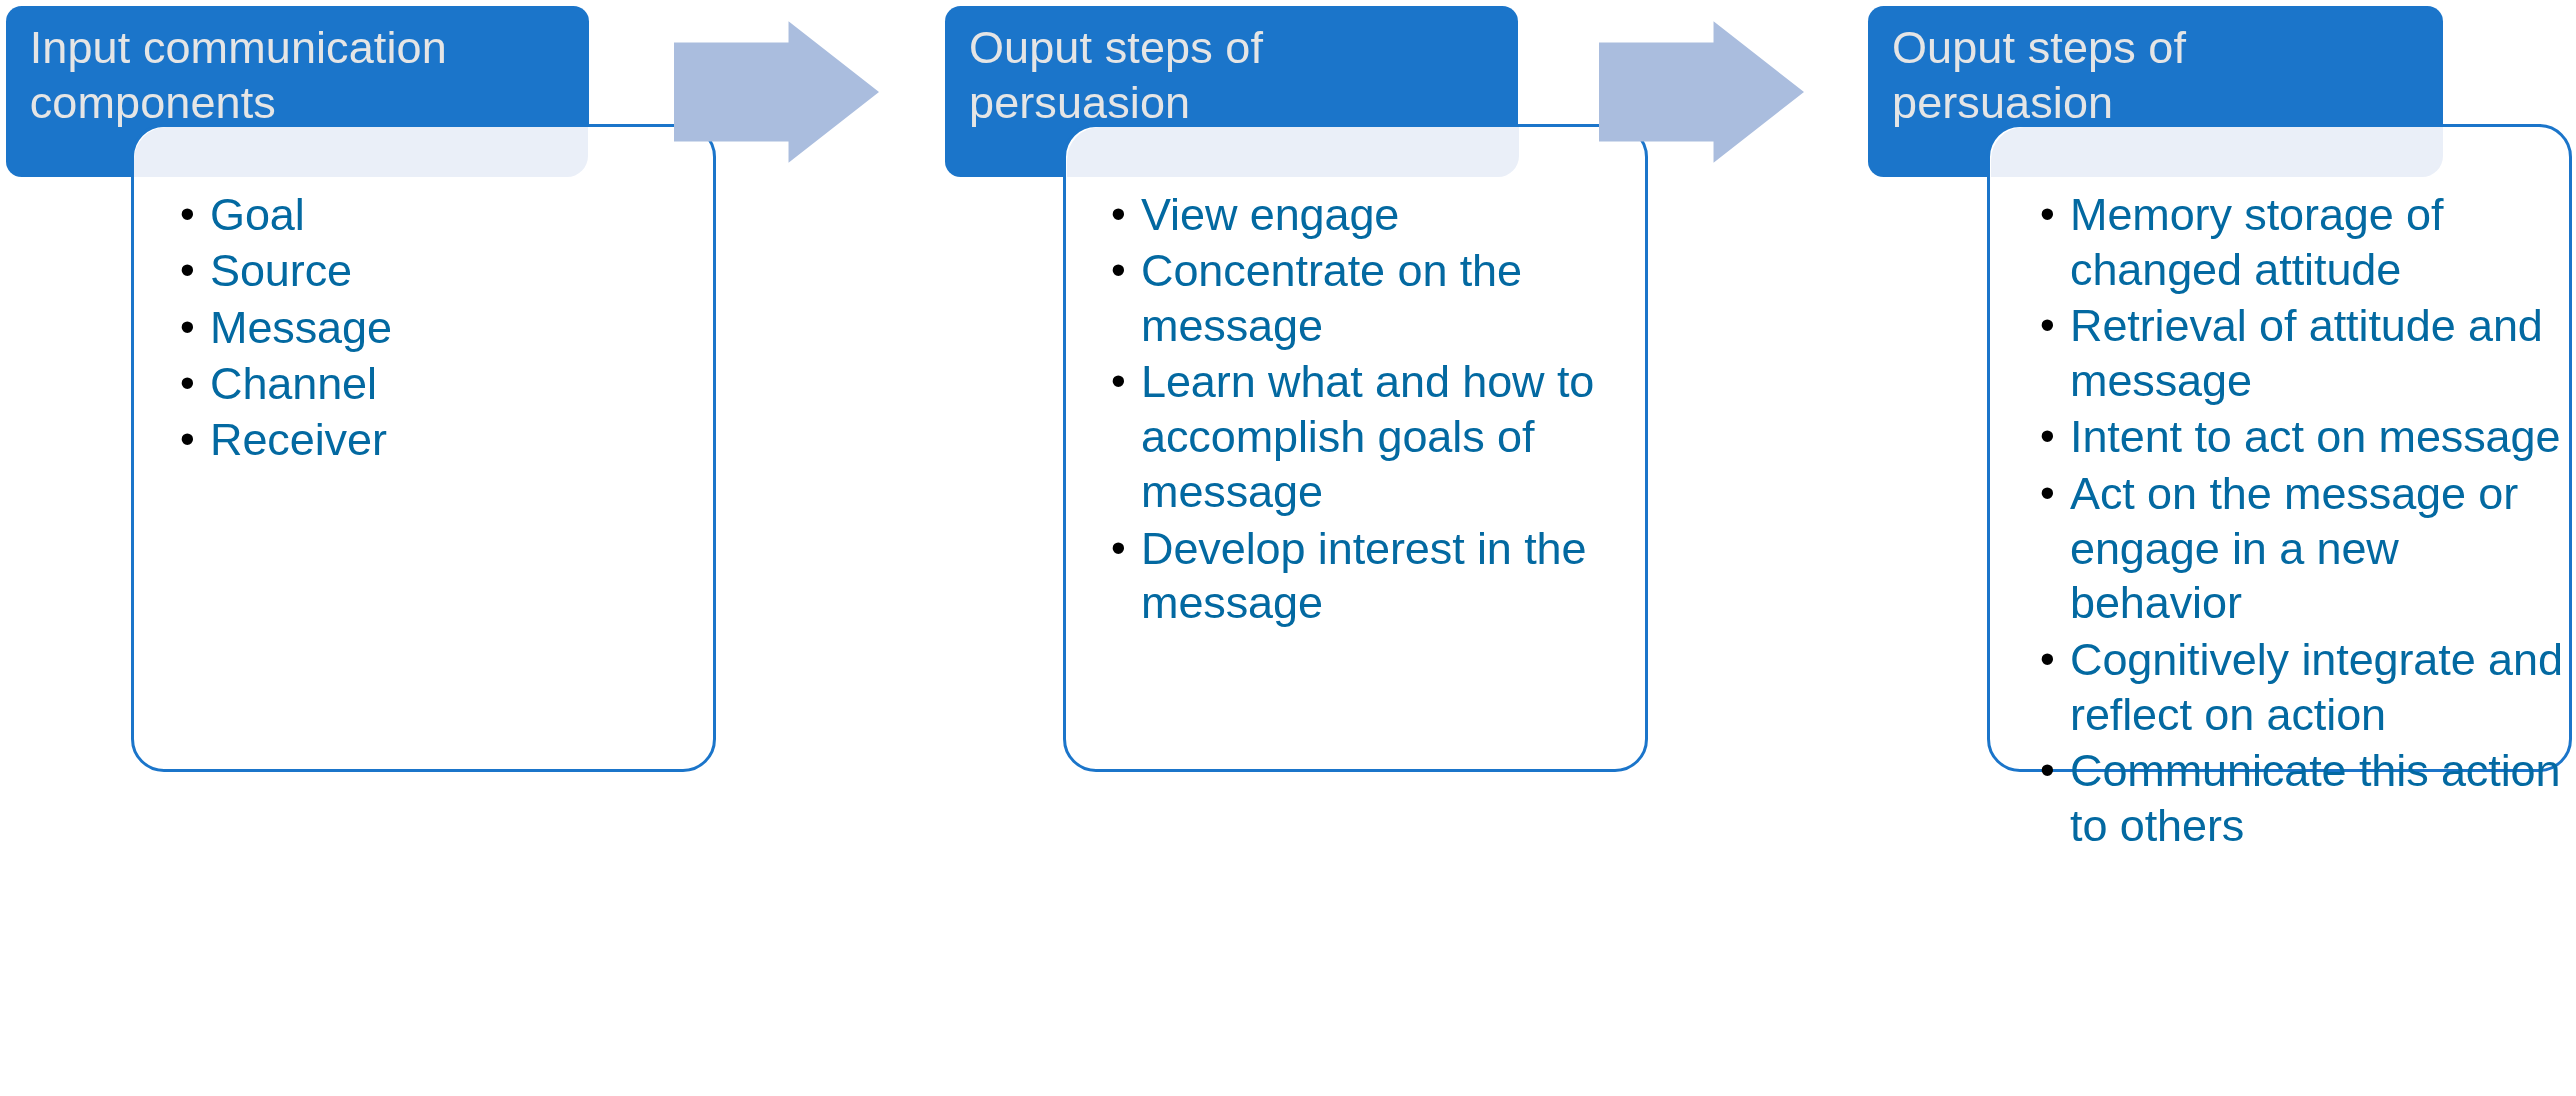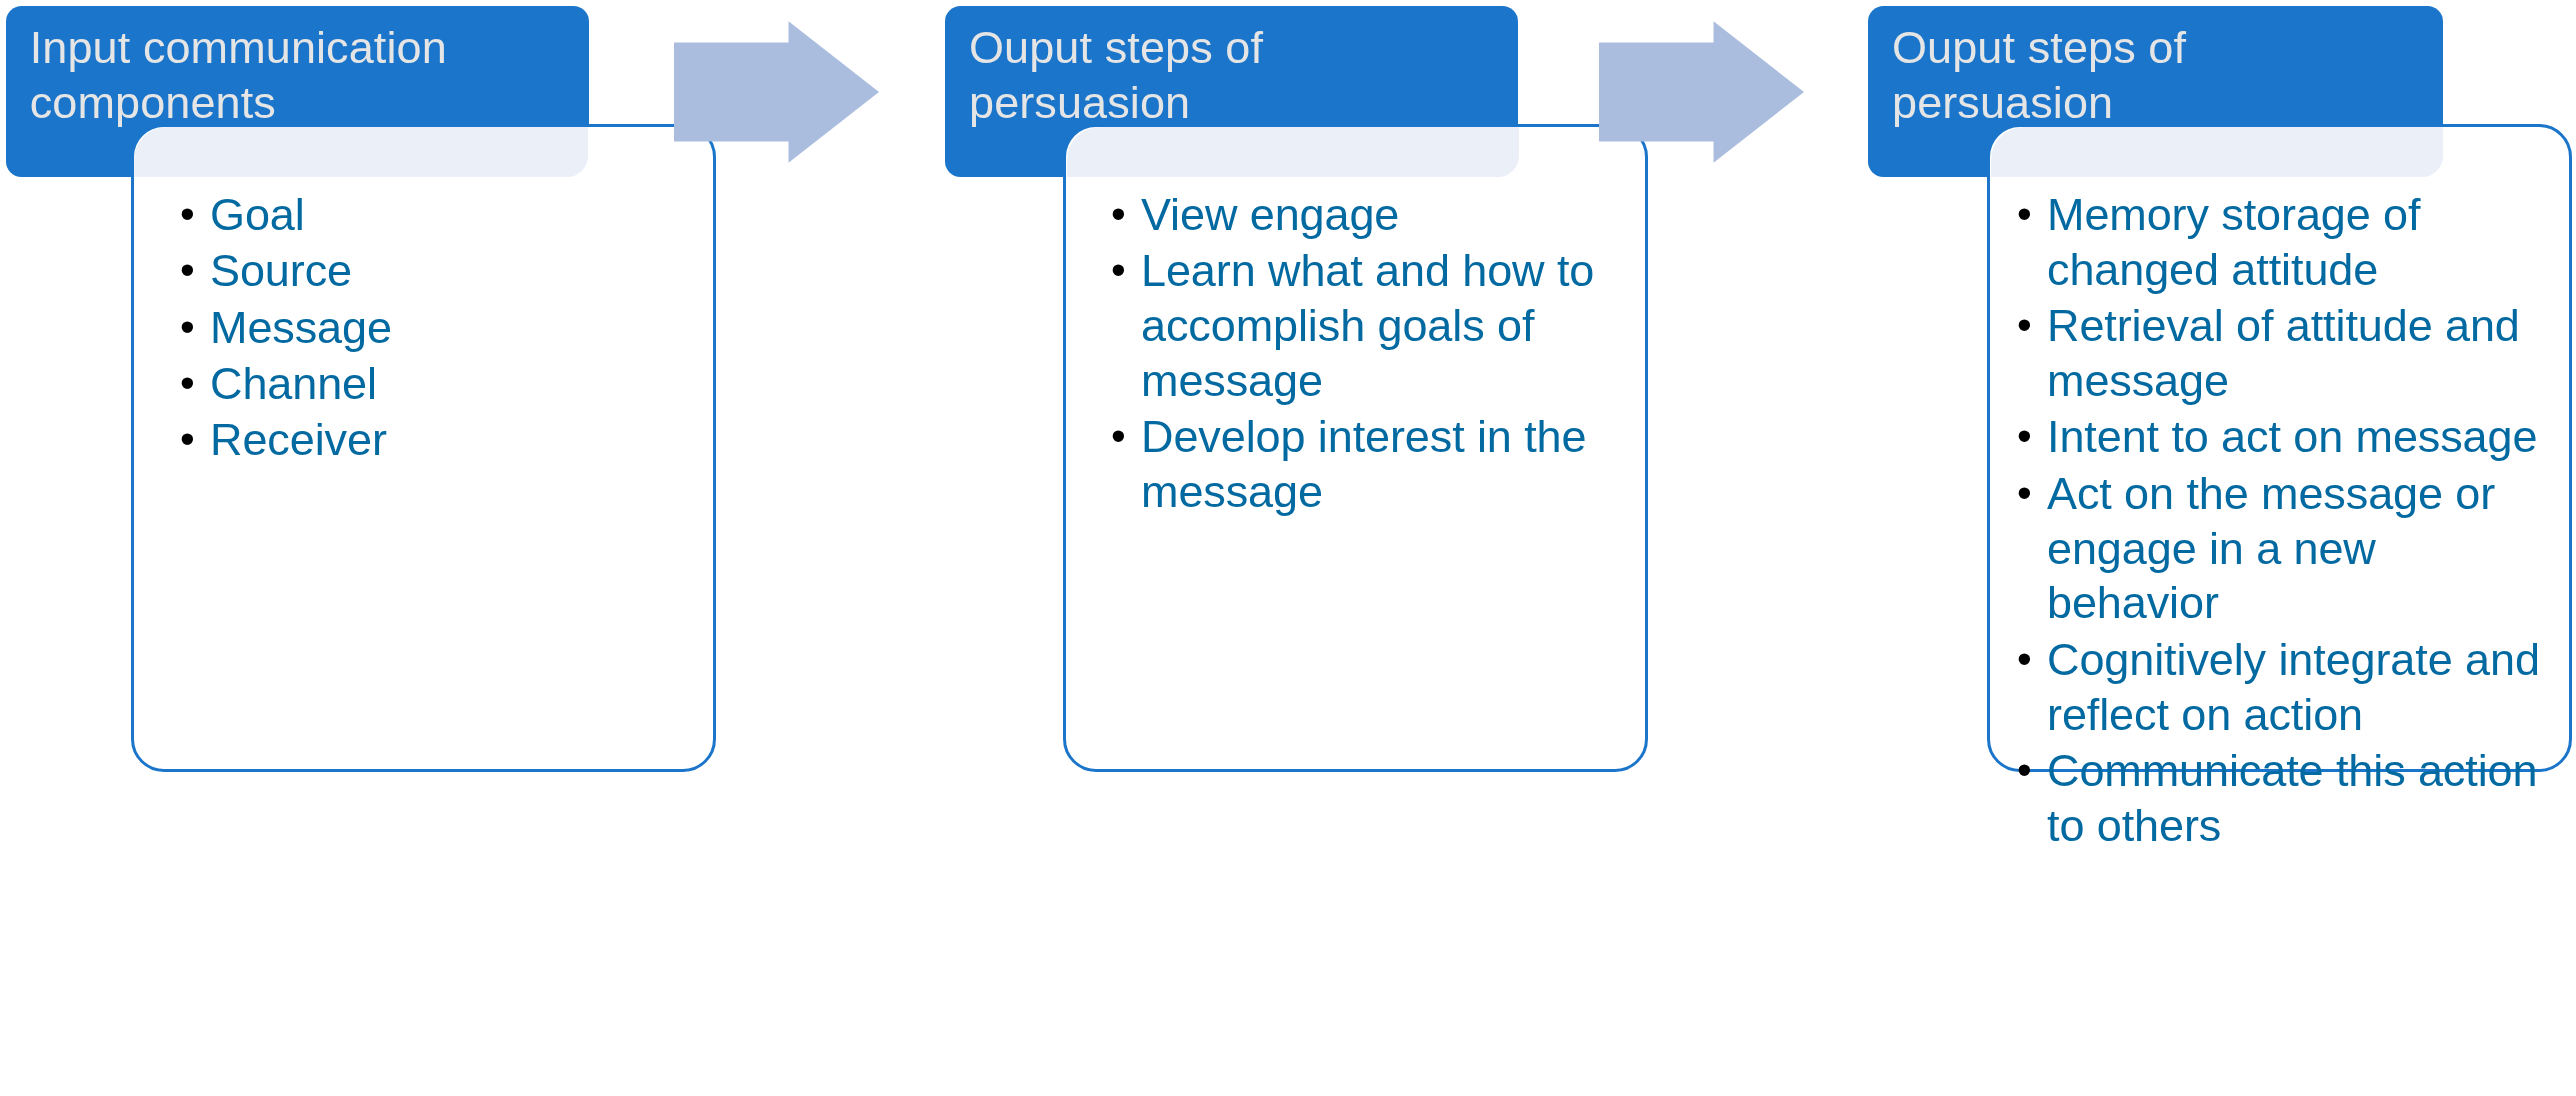--- a/index.html
+++ b/index.html
@@ -132,20 +132,21 @@
       <div class="panel-header-text">Ouput steps of
 persuasion</div>
     </div>
 
     <div class="panel-card" style="left:157px; top:124px; width:585px; height:648px;"></div>
 
     <div class="card-tint" style="left:161px; top:127px; width:452px; height:50px;"></div>
 
     <ul class="bullet-list" style="left:205px; top:188px; width:510px;">
       <li class="bullet-item">View engage</li>
+      <li class="bullet-item">Concentrate on the message</li>
       <li class="bullet-item">Learn what and how to accomplish goals of message</li>
       <li class="bullet-item">Develop interest in the message</li>
     </ul>
   </div>
 
   <div class="arrow" style="left:1599px; top:21px; width:205px; height:142px;">
     <svg width="205" height="142" viewBox="0 0 290 200">
       <polygon points="0,30 162,30 162,0 290,100 162,200 162,170 0,170" fill="#AABDDE"></polygon>
     </svg>
   </div>
@@ -154,21 +155,21 @@
 
     <div class="panel-header" style="left:42px; top:5.7px; width:575px; height:171px;">
       <div class="panel-header-text">Ouput steps of
 persuasion</div>
     </div>
 
     <div class="panel-card" style="left:161px; top:124px; width:585px; height:648px;"></div>
 
     <div class="card-tint" style="left:165px; top:127px; width:452px; height:50px;"></div>
 
-    <ul class="bullet-list" style="left:191px; top:188px; width:524px;">
+    <ul class="bullet-list" style="left:214px; top:188px; width:524px;">
       <li class="bullet-item">Memory storage of changed attitude</li>
       <li class="bullet-item">Retrieval of attitude and message</li>
       <li class="bullet-item">Intent to act on message</li>
       <li class="bullet-item">Act on the message or engage in a new behavior</li>
       <li class="bullet-item">Cognitively integrate and reflect on action</li>
       <li class="bullet-item">Communicate this action to others</li>
     </ul>
   </div>
 
 </div>

